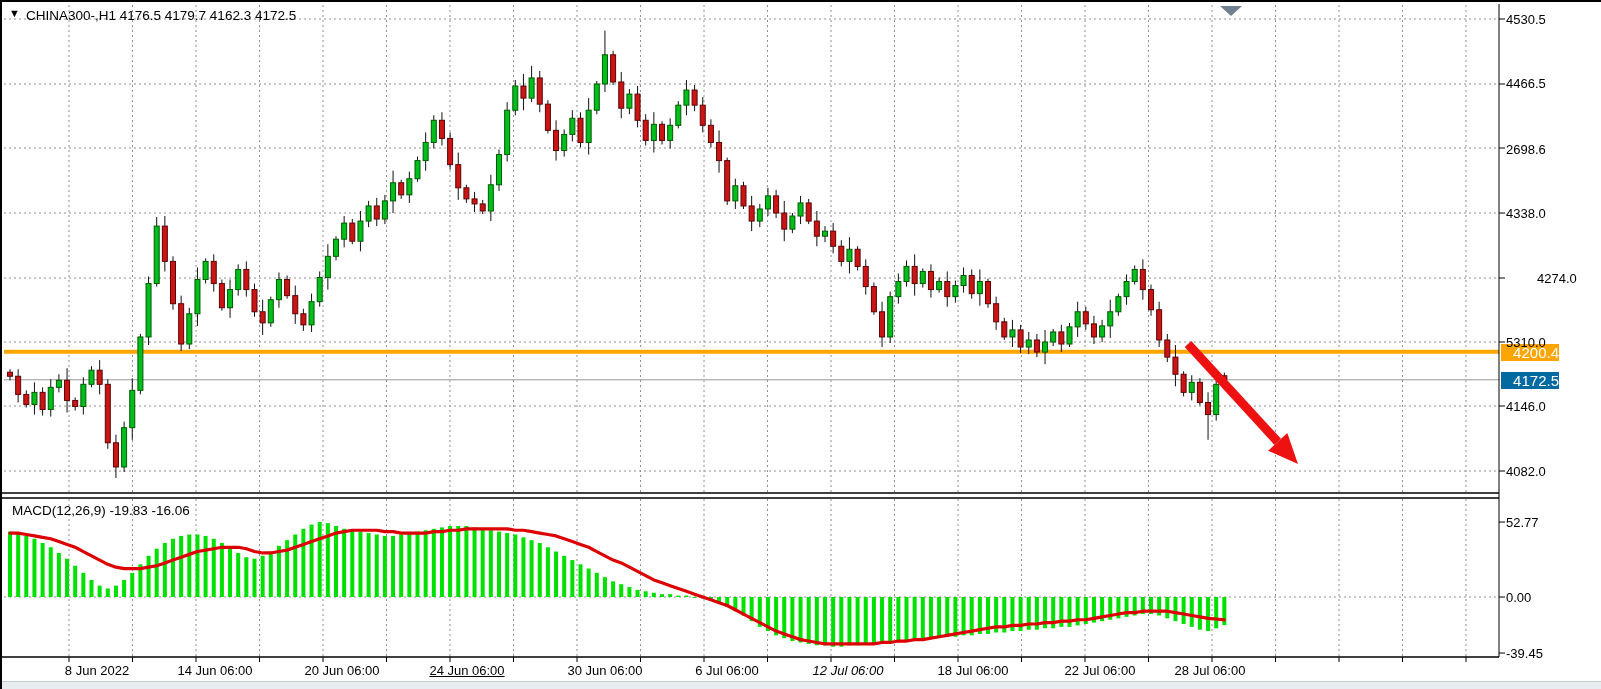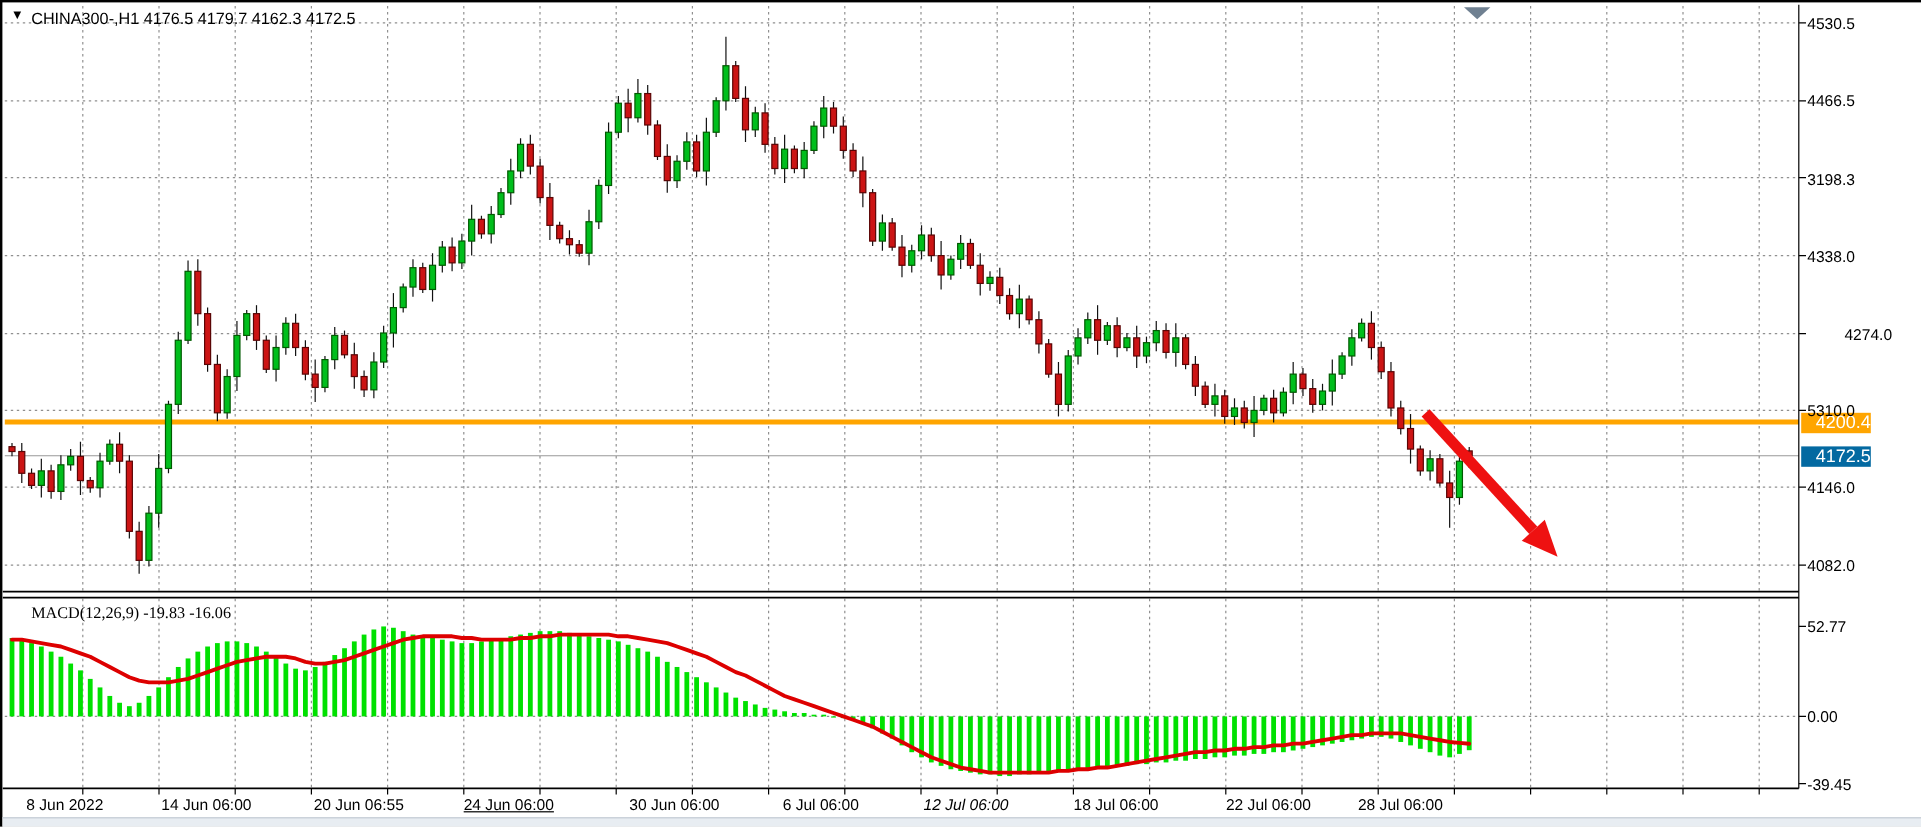--- a/index.html
+++ b/index.html
@@ -2,24 +2,24 @@
 <html><head>
 <meta charset="utf-8">
 <style>
   html,body{margin:0;padding:0;background:#c8c8c8;}
   #win{position:relative;background:#ffffff;overflow:hidden;
        font-family:"Liberation Sans","DejaVu Sans",sans-serif;color:#000;
        border-top:2px solid #000;border-left:2px solid #000;box-sizing:border-box;}
   #plot{position:absolute;left:0;top:0;}
   .lbl{position:absolute;font-size:13px;line-height:15px;white-space:nowrap;}
   .plabel{left:1504px;}
-  .tlabel{top:661px;transform:translateX(-50%);}
+  .tlabel{top:661px;transform:translateX(-50%);margin-left:43px;}
   #title{position:absolute;left:24px;top:6px;font-size:13.5px;white-space:nowrap;}
   #symtri{position:absolute;left:7px;top:5px;font-size:11px;color:#000;}
-  #macdlabel{position:absolute;left:24px;top:501px;font-size:13.5px;white-space:nowrap;font-family:Liberation Serif, serif;}
+  #macdlabel{position:absolute;left:10px;top:501px;font-size:13.5px;white-space:nowrap;}
   .badge{position:absolute;left:1499px;width:58px;height:17px;font-size:15px;
          line-height:17px;text-align:right;padding-left:5px;box-sizing:border-box;}
   #bottomstrip{position:absolute;left:0;right:0;bottom:0;height:7px;background:#e8edf2;border-top:1px solid #c2cbd4;}
 </style>
 </head>
 <body>
 
 <div id="win" style="width: 1601px; height: 689px; background: rgb(255, 255, 255);">
   <svg id="plot" xmlns="http://www.w3.org/2000/svg" width="1601" height="689">
       <line x1="67" y1="3" x2="67" y2="491" stroke="#909090" stroke-width="1" stroke-dasharray="2,3"></line>
@@ -581,29 +581,29 @@
   <div id="price-axis"></div>
   <div id="time-axis"></div>
   <div id="macd-axis"></div>
 
   <div class="badge" id="levelBadge" style="top: 341.675px; background: rgb(255, 165, 0); color: rgb(255, 255, 255);">4200.4</div>
   <div class="badge" id="priceBadge" style="top: 369.792px; background: #0369a1; color: rgb(255, 255, 255);">4172.5</div>
 
   <div id="bottomstrip"></div>
 <div class="lbl plabel" style="top: 10px;">4530.5</div>
     <div class="lbl plabel" style="top: 74.4992px;">4466.5</div>
-    <div class="lbl plabel" style="top: 139.502px;">3198.3</div>
+    <div class="lbl plabel" style="top: 139.502px;">2698.6</div>
     <div class="lbl plabel" style="top: 204.001px;">4338.0</div>
     <div class="lbl plabel" style="top: 268.501px; margin-left: 31px;">4274.0</div>
     <div class="lbl plabel" style="top: 333px;">5310.0</div>
     <div class="lbl plabel" style="top: 397.499px;">4146.0</div>
     <div class="lbl plabel" style="top: 461.998px;">4082.0</div>
     <div class="lbl tlabel" style="left: 52px;">8 Jun 2022</div>
     <div class="lbl tlabel" style="left: 170px;">14 Jun 06:00</div>
-    <div class="lbl tlabel" style="left: 297px;">20 Jun 06:55</div>
+    <div class="lbl tlabel" style="left: 297px;">20 Jun 06:00</div>
     <div class="lbl tlabel" style="left: 422px; text-decoration: underline;">24 Jun 06:00</div>
     <div class="lbl tlabel" style="left: 560px;">30 Jun 06:00</div>
     <div class="lbl tlabel" style="left: 682px;">6 Jul 06:00</div>
     <div class="lbl tlabel" style="left: 803px; font-style: italic;">12 Jul 06:00</div>
     <div class="lbl tlabel" style="left: 928px;">18 Jul 06:00</div>
     <div class="lbl tlabel" style="left: 1055px;">22 Jul 06:00</div>
     <div class="lbl tlabel" style="left: 1165px;">28 Jul 06:00</div>
     <div class="lbl plabel" style="top: 513.04px;">52.77</div>
     <div class="lbl plabel" style="top: 588px;">0.00</div>
     <div class="lbl plabel" style="top: 644.039px;">-39.45</div>

